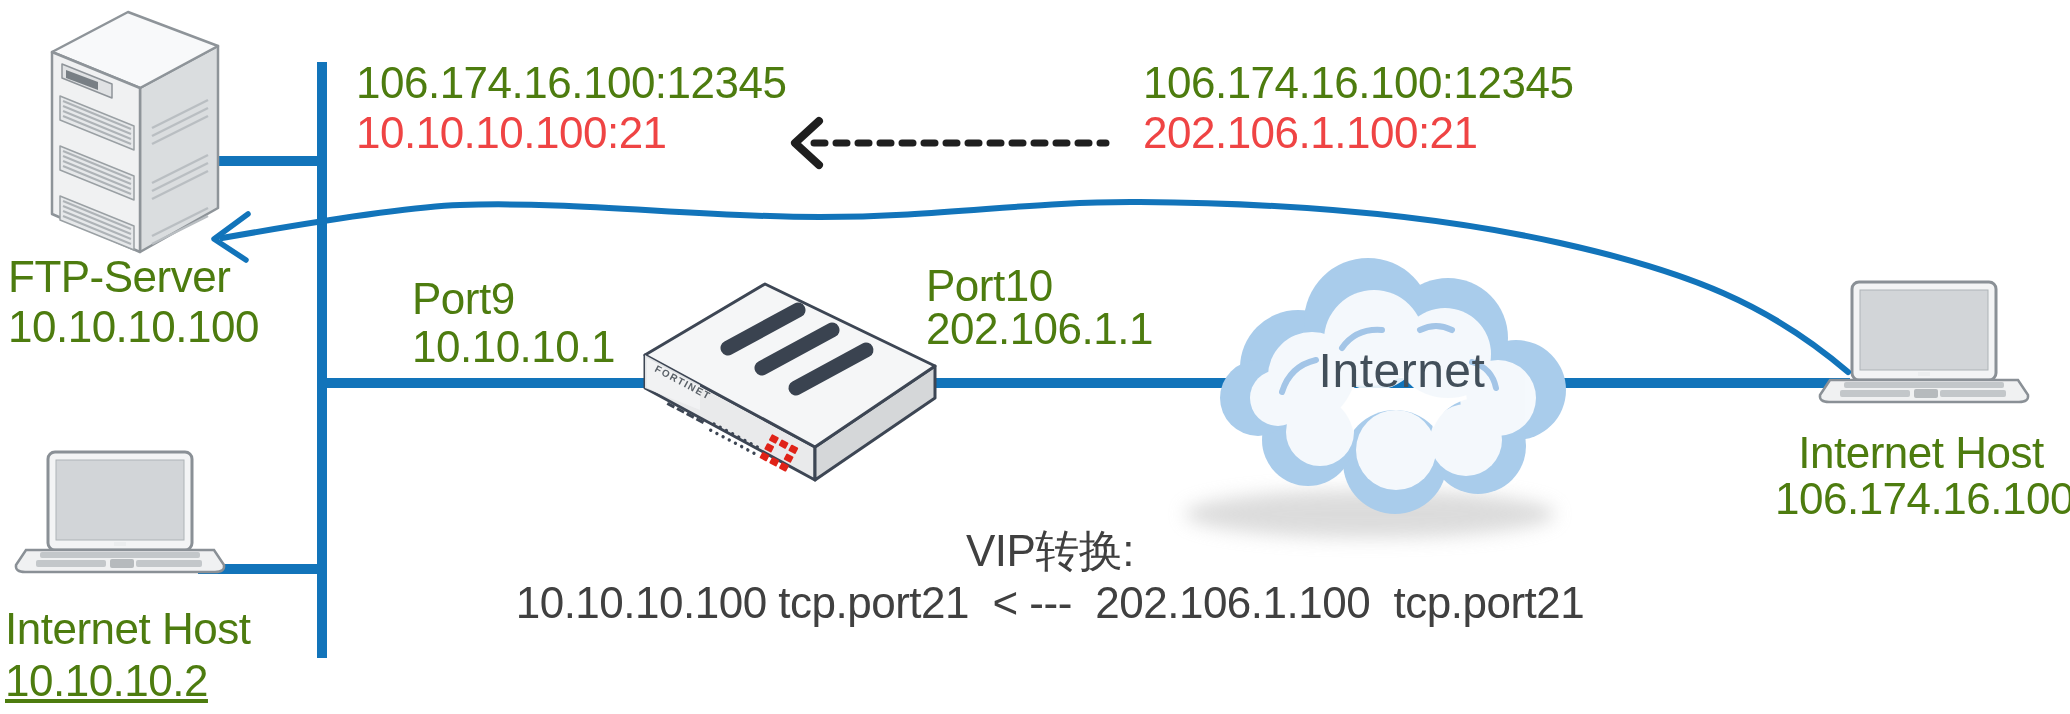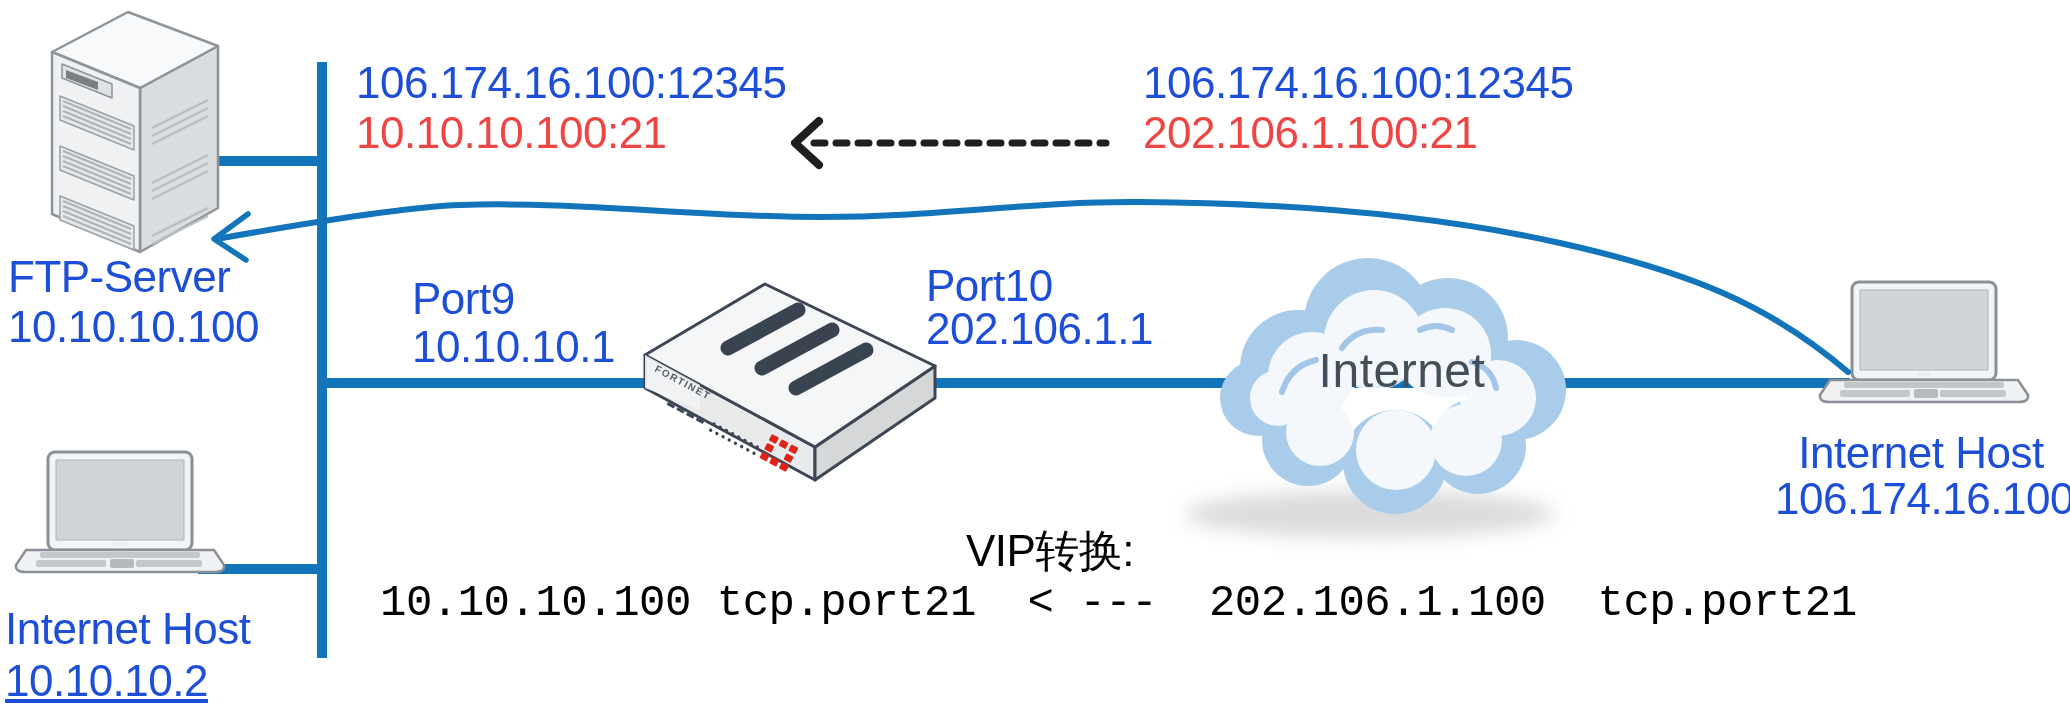--- a/index.html
+++ b/index.html
@@ -2,28 +2,28 @@
 <html><head>
 <meta charset="utf-8">
 <style>
   html,body{margin:0;padding:0;background:#fff;}
   .canvas{
     position:relative;width:2070px;height:714px;background:#ffffff;overflow:hidden;
     font-family:"Liberation Sans", sans-serif;
   }
   .canvas svg{position:absolute;left:0;top:0;}
   .lbl{
-    position:absolute;font-size:44px;line-height:1.05;color:#1d4ed8;
+    position:absolute;font-size:44px;line-height:1.05;color:#4d7c0f;
     letter-spacing:-0.5px;white-space:nowrap;
   }
   .blue{color:#ef4444;}
-  .red{color:#000000;}
+  .red{color:#404040;}
   .center{text-align:center;}
   .cloud-label{font-size:48px;color:#424f5a;letter-spacing:0.5px;}
-  .vip-rule{white-space:pre;font-family:Liberation Mono, monospace;}
+  .vip-rule{white-space:pre;}
 </style>
 </head>
 <body>
 
 <div class="canvas">
 
   <svg width="2070" height="714" viewBox="0 0 2070 714">
     <defs>
       <filter id="soft" x="-50%" y="-50%" width="200%" height="200%">
         <feGaussianBlur stdDeviation="9"></feGaussianBlur>

